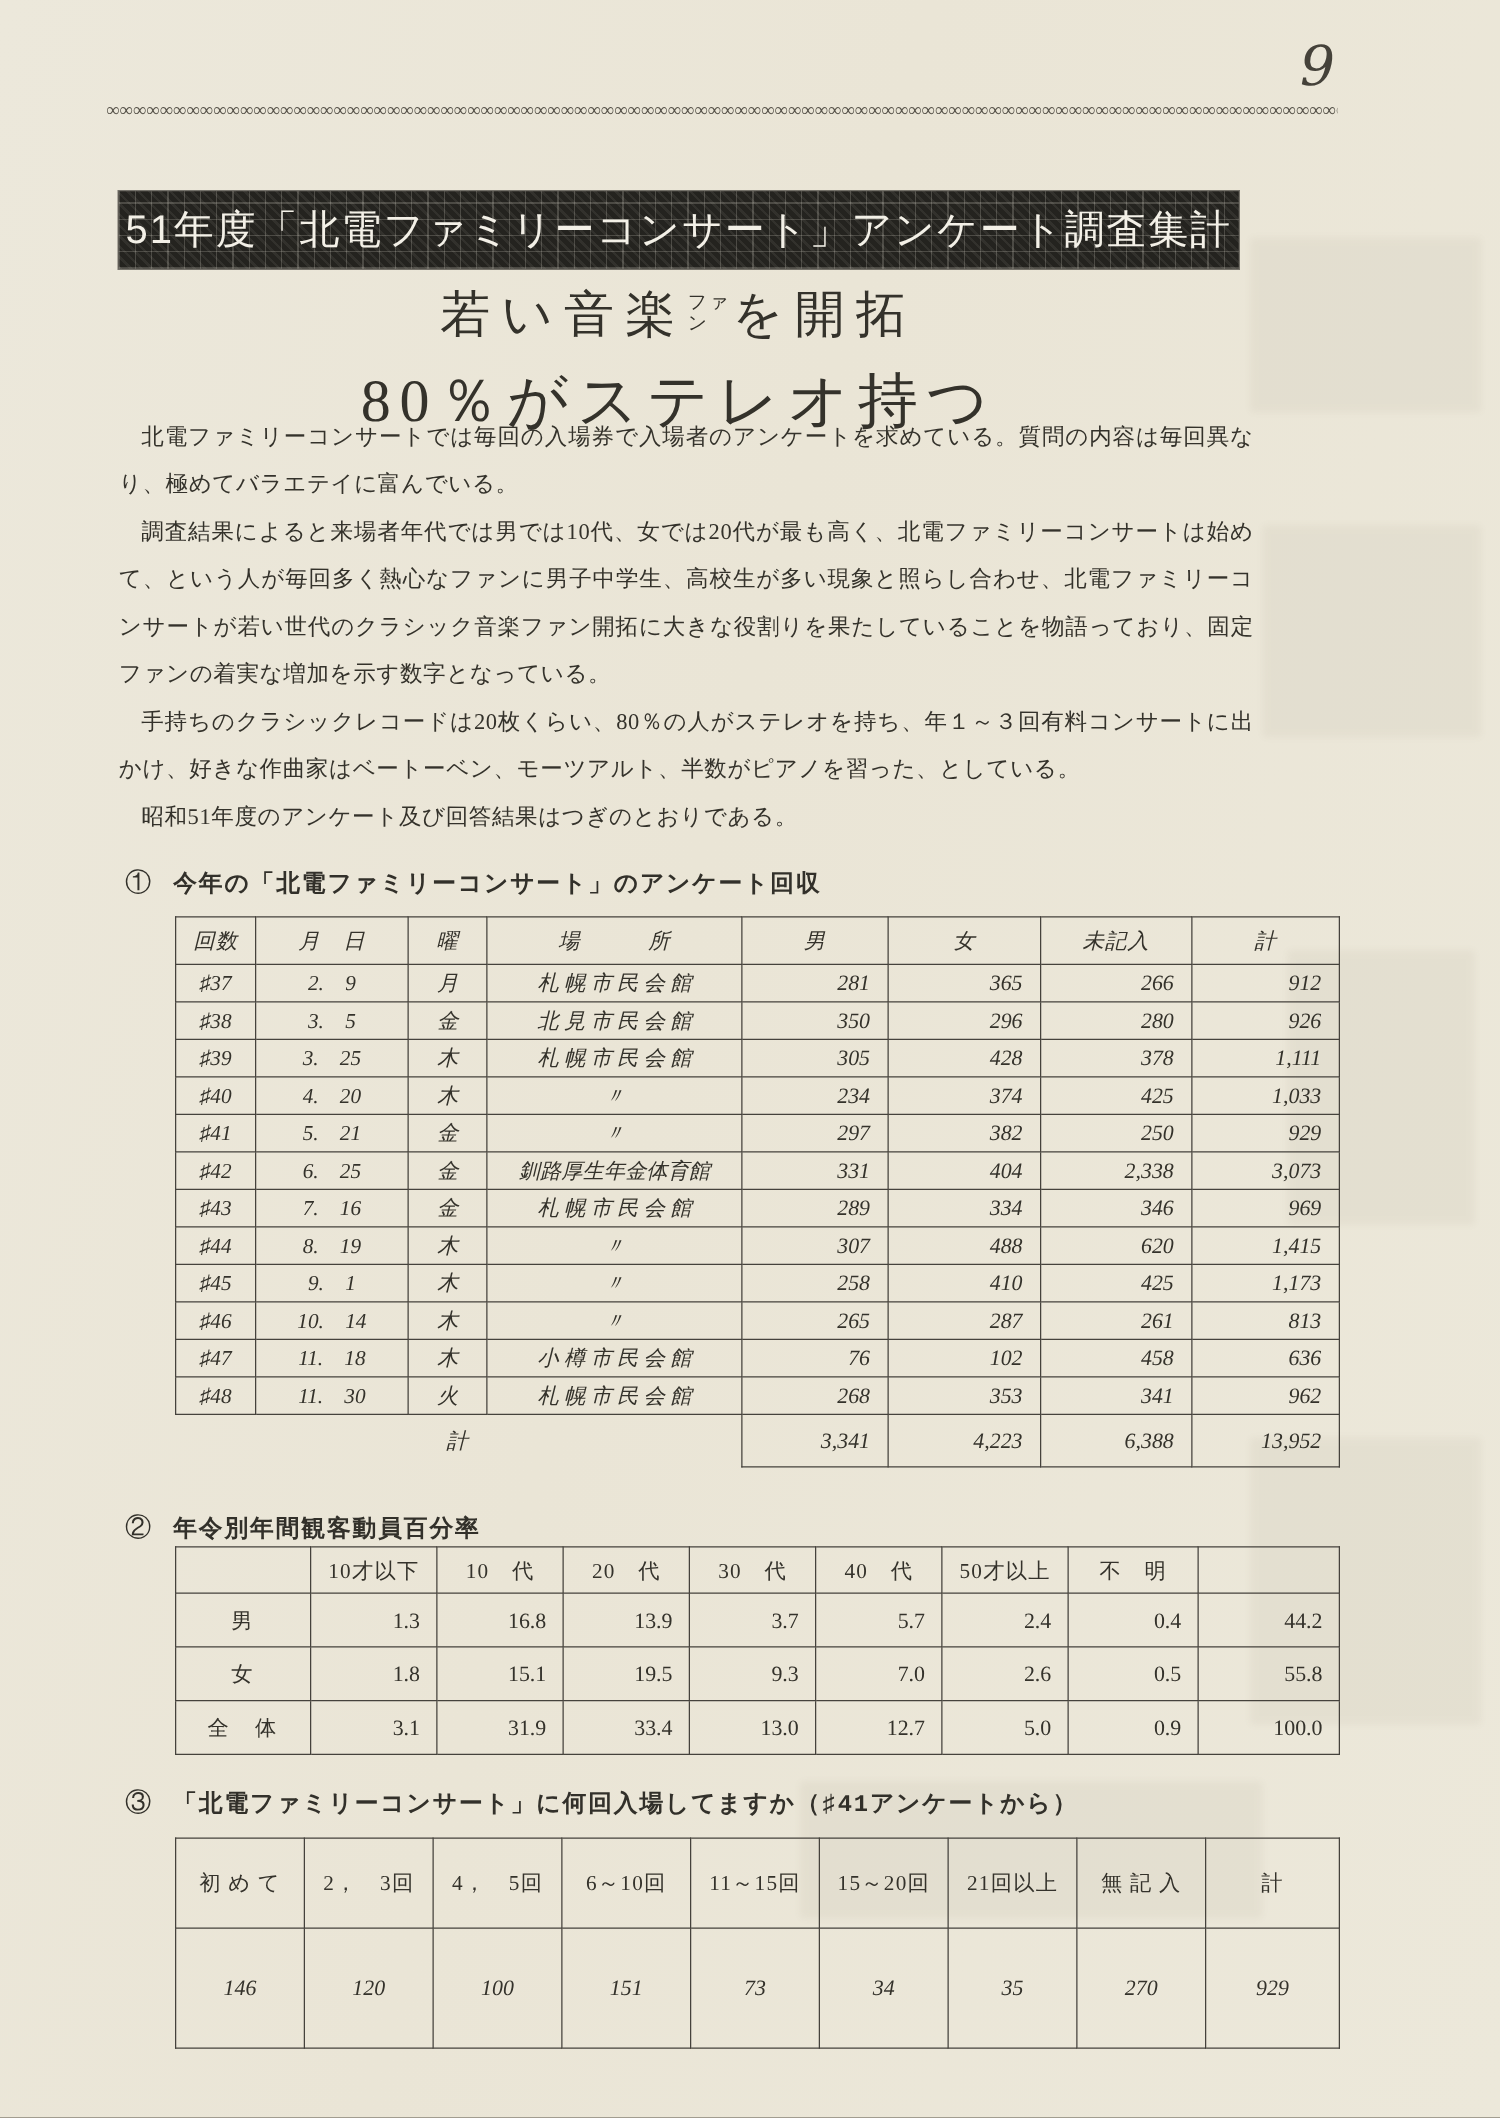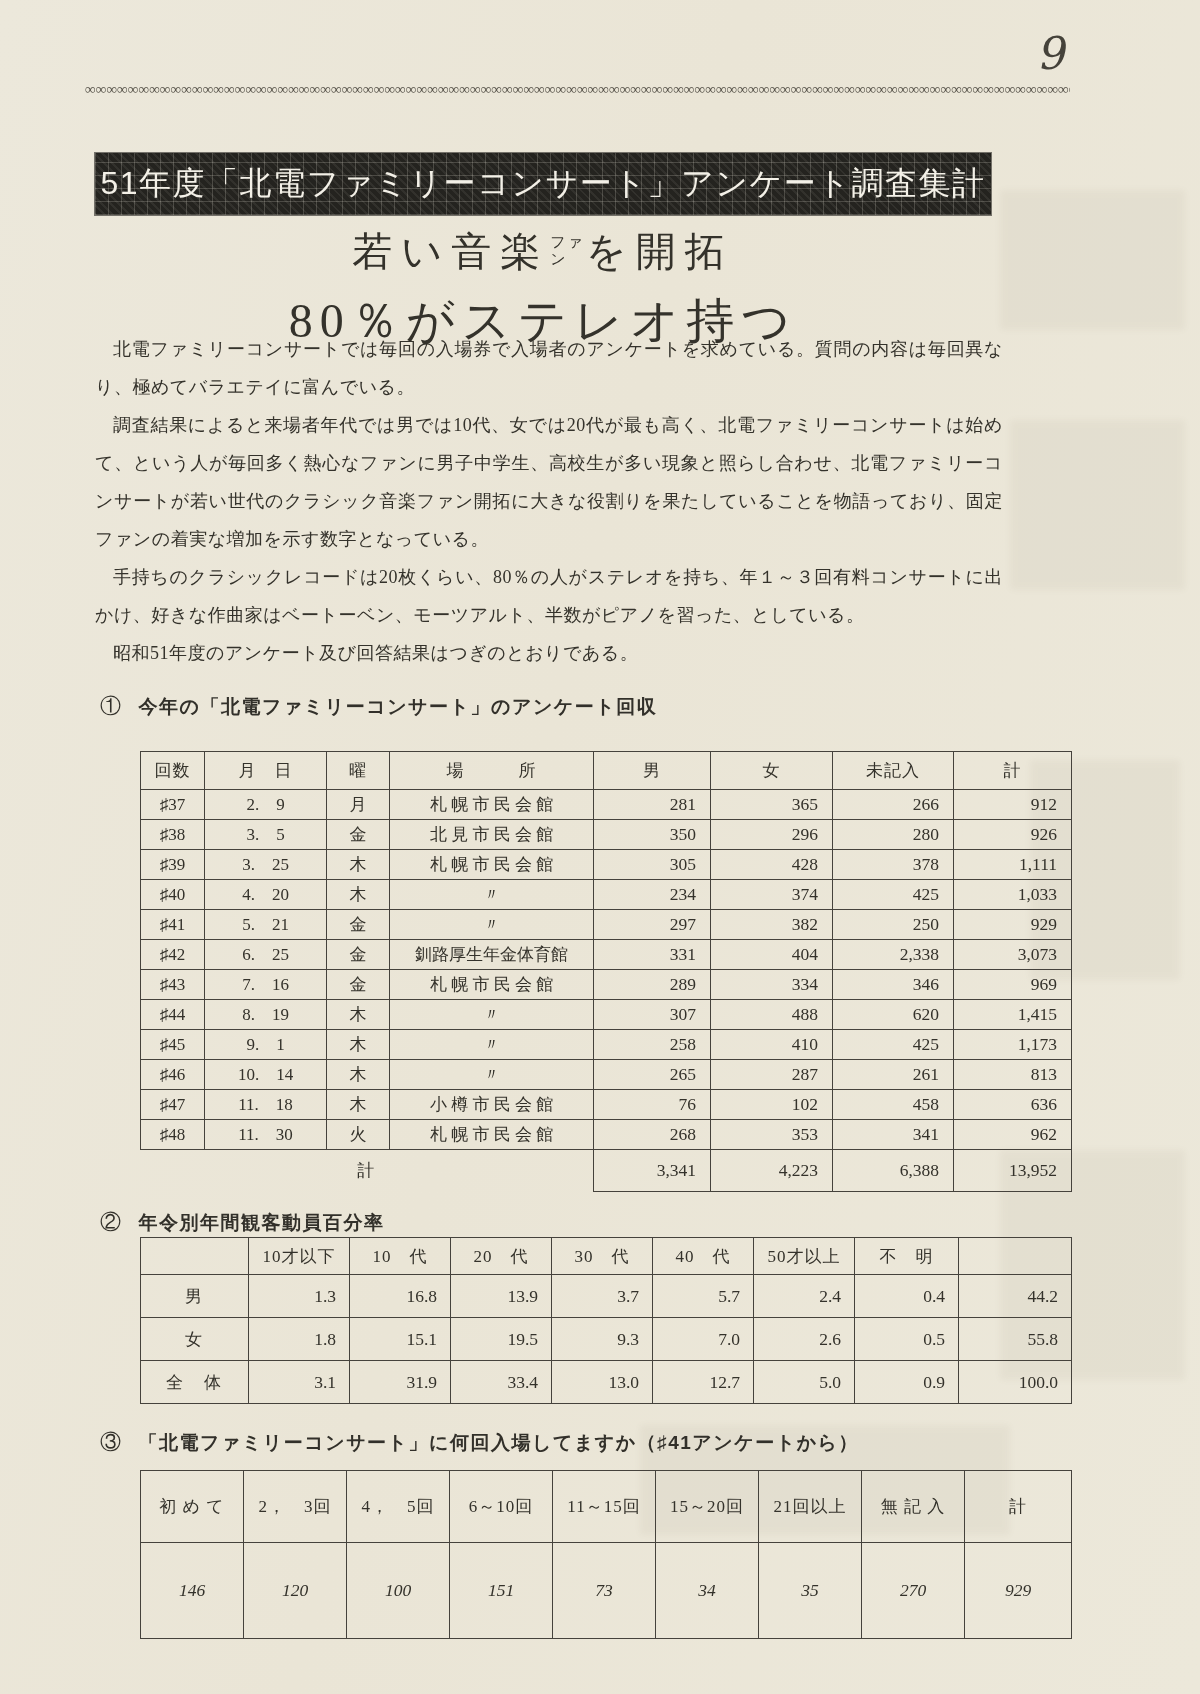--- a/index.html
+++ b/index.html
@@ -47,33 +47,33 @@
   .hl-line2 { font-size:48px; letter-spacing:7px; margin-top:10px; }
 
   .body-text {
     position:absolute; top:330px; left:95px; width:908px;
     font-size:18px; line-height:38px; text-align:justify; letter-spacing:0.5px;
   }
   .body-text p { margin:0; text-indent:1em; }
 
   .section-heading {
     position:absolute; left:100px;
-    font-family:Liberation Sans, sans-serif;
+    font-family:Liberation Mono, monospace;
     font-size:19px; font-weight:600; letter-spacing:1.5px; color:#32302a;
   }
   .section-heading .marker { font-weight:400; margin-right:16px; font-size:21px; }
   #sec1-heading { top:692px; }
   #sec2-heading { top:1208px; }
   #sec3-heading { top:1428px; }
 
   table { border-collapse:collapse; table-layout:fixed; position:absolute; left:140px; background:transparent; }
   th, td { border:1px solid #45423c; font-weight:normal; font-size:17px; overflow:hidden; white-space:nowrap; }
   th { text-align:center; letter-spacing:1px; }
 
-  #table1 { top:751px; width:931px; }
+  #table1 { top:733px; width:931px;font-style:italic; }
   #table1 tr { height:30px; }
   #table1 tr.hdr { height:38px; }
   #table1 tr.total { height:42px; }
   #table1 td { text-align:center; }
   #table1 td.num { text-align:right; padding-right:14px; font-size:17.5px; }
   #table1 td.total-label { border:none; text-align:center; letter-spacing:2px; }
 
   #table2 { top:1237px; width:931px; }
   #table2 tr.hdr { height:37px;padding-left:36px; }
   #table2 tr { height:43px; }

